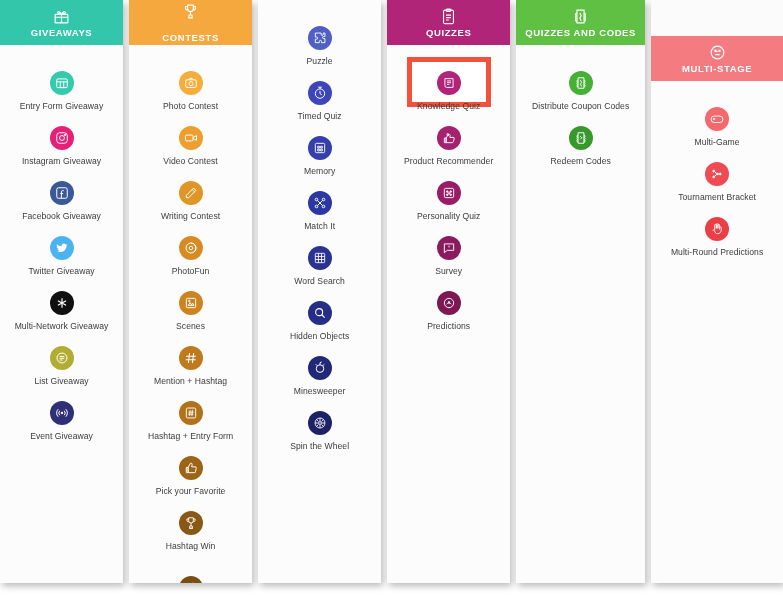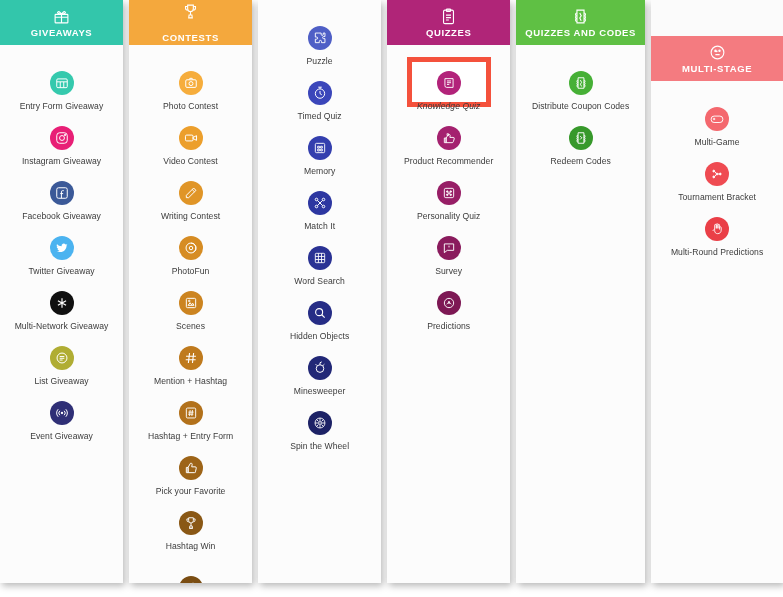--- a/index.html
+++ b/index.html
@@ -104,21 +104,21 @@
     transform:translateX(-50%);
     top:1px;
     width:84px;
     height:50px;
     border:5px solid #f4513c;
     background:#ffffff;
     box-sizing:border-box;
     z-index:2;
   }
   .item.highlight .ic,
-  .item.highlight .lbl{position:relative;z-index:3;font-style:italic;}
+  .item.highlight .lbl{position:relative;z-index:3;}
   .item.highlight .ic{margin-top:4px;}
 </style>
 </head>
 <body>
 
 <div class="board">
     <div class="col col-0">
       <div class="col-head" style="background: rgb(51, 198, 171);">
         <span class="head-icon" style="color: rgb(255, 255, 255);">
           <svg viewBox="0 0 24 24" fill="none" stroke="currentColor" stroke-width="1.6">

